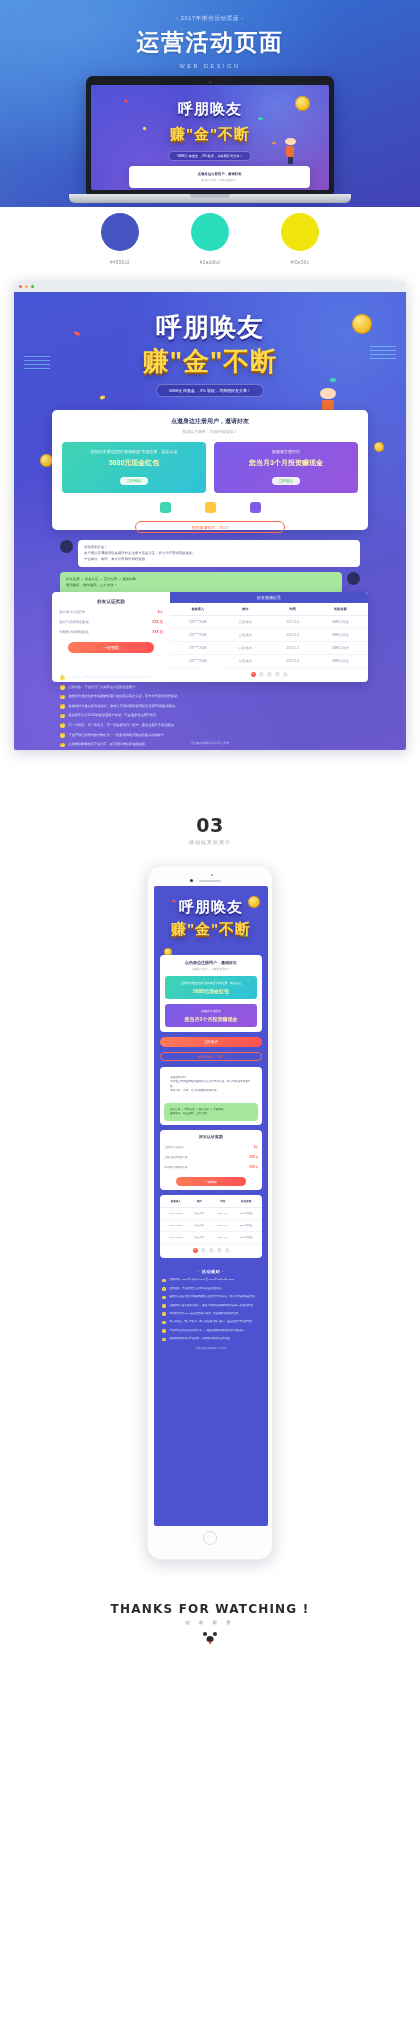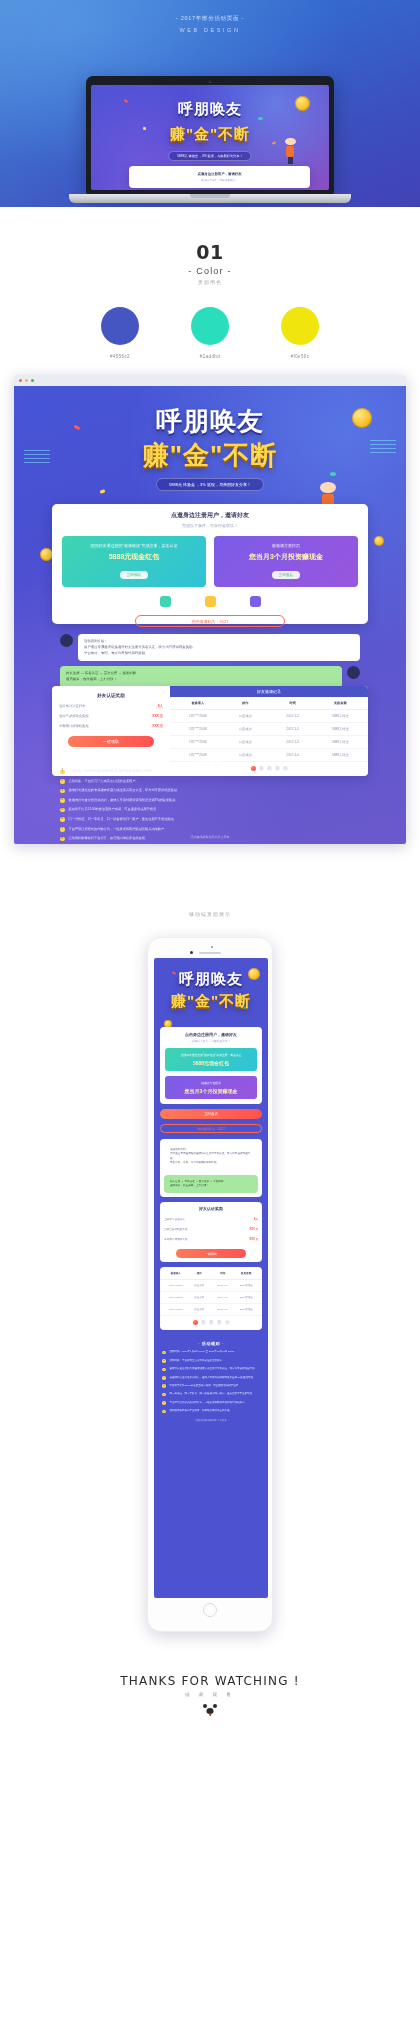--- a/index.html
+++ b/index.html
@@ -215,33 +215,34 @@
   .ph-promo-t{ font-size:2.8px; }
   .ph-promo-b{ font-size:5px; font-weight:bold; color:#fff4b0; margin-top:3px; }
   .ph-cta{ margin:5px 6px; height:10px; border-radius:5px;
            background:linear-gradient(90deg,#ff7a59,#ff5252); color:#fff; font-size:3.4px;
            display:flex;align-items:center;justify-content:center; }
   .ph-inv{ margin:4px 6px 6px; height:9px; border:1px solid #ff6b4a; border-radius:5px;
            color:#ff6b4a; font-size:3px; display:flex;align-items:center;justify-content:center; }
 
   
   .footer{ text-align:center; padding:16px 0 26px; background:#fff; }
-  .thanks{ font-size:12px; font-weight:normal; color:#2b2b2b; letter-spacing:1.2px;
+  .thanks{ font-size:12px; font-weight:bold; color:#2b2b2b; letter-spacing:1.2px;
            font-family:"DejaVu Sans", sans-serif; }
   .thanks-cn{ font-size:4.5px; color:#8e8e8e; letter-spacing:4px; margin-top:4px; }
   .paw{ margin:7px auto 0; width:16px; height:12px; position:relative; }
   .paw i{ position:absolute; background:#2b2b2b; border-radius:50%; }
 </style>
 </head>
 <body>
 
 <div class="page">
 
   <div class="hero">
     <div class="hero-eyebrow">- 2017年部分活动页面 -</div>
+    <div class="hero-title">运营活动页面</div>
     <div class="hero-sub">WEB DESIGN</div>
 
     <div class="laptop">
       <div class="laptop-screen">
         <div class="laptop-cam"></div>
         <div class="laptop-inner">
           <div class="banner-art">
             <div class="confetti" style="left:14%;top:14%;width:4px;height:2px;background:#ff5a4d;transform:rotate(35deg)"></div>
             <div class="confetti" style="left:22%;top:40%;width:3px;height:3px;background:#ffd84d;transform:rotate(20deg)"></div>
             <div class="confetti" style="left:76%;top:54%;width:4px;height:2px;background:#ff9a3d;transform:rotate(-25deg)"></div>
@@ -263,25 +264,20 @@
             </div>
           </div>
         </div>
       </div>
       <div class="laptop-base">
         <div class="laptop-notch"></div>
       </div>
     </div>
   </div>
 
-  <div class="sec-head">
-    <div class="sec-num">01</div>
-    <div class="sec-en">- Color -</div>
-    <div class="sec-cn">页面用色</div>
-  </div>
 
   <div class="swatch-row">
     <div class="swatch">
       <div class="swatch-dot" style="background:#4556c2"></div>
       <div class="swatch-hex">#4556c2</div>
     </div>
     <div class="swatch">
       <div class="swatch-dot" style="background:#2addbd"></div>
       <div class="swatch-hex">#2addbd</div>
     </div>
@@ -456,20 +452,21 @@
               <span class="rule-n">8</span>
               <span>活动最终解释权归平台所有，如有疑问请联系在线客服。</span>
             </div>
         </div>
         <div class="pc-foot" style="bottom:5px">活动最终解释权归本平台所有</div>
       </div>
     </div>
   </div>
 
   <div class="sec-head">
+    <div class="sec-num">03</div>
     <div class="sec-cn">移动端页面展示</div>
   </div>
 
   <div class="phone-wrap">
     <div class="phone">
       <div class="ph-speaker">
         <span class="ph-cam"></span>
         <span class="ph-dot"></span>
       </div>
 

